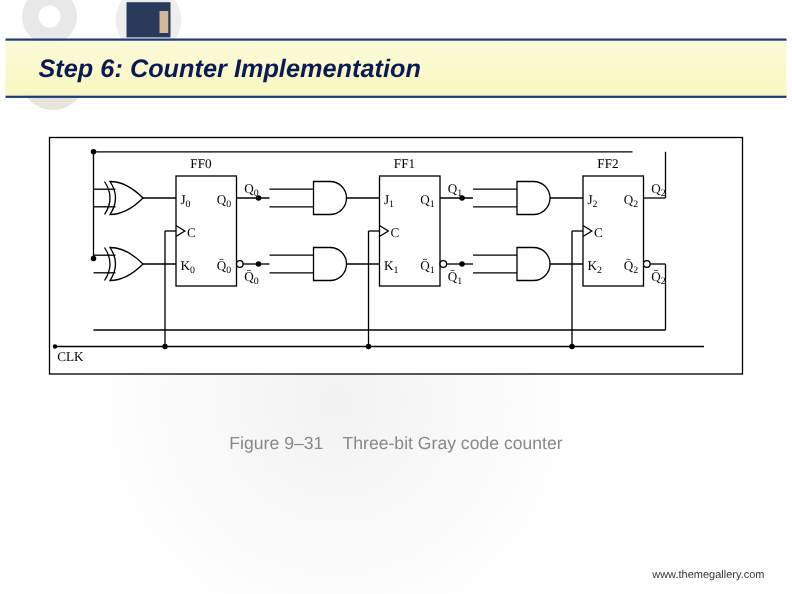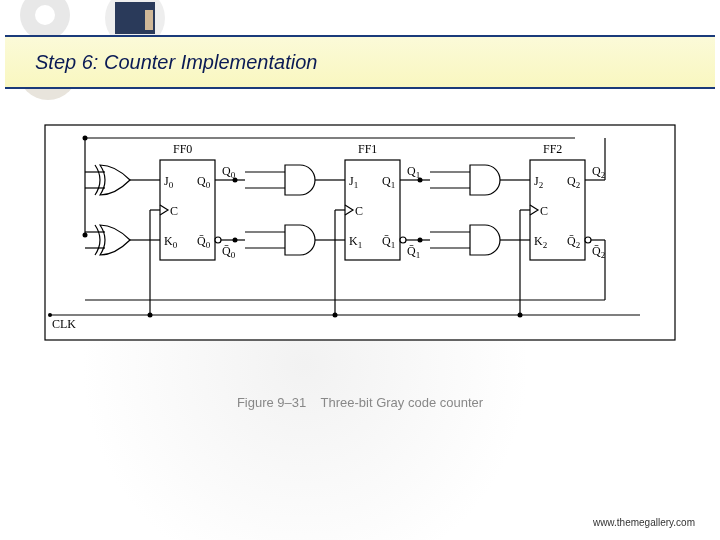--- a/index.html
+++ b/index.html
@@ -28,40 +28,40 @@
     height: 50px;
     background: linear-gradient(#fbfad8, #f9f7c0);
     border-top: 2px solid #1a3a7a;
     border-bottom: 2px solid #1a3a7a;
     display: flex;
     align-items: center;
     padding-left: 30px;
     z-index: 2;
   }
   .title-txt {
-    font-size: 20px;
-    font-weight: normal;
+    font-size: 23px;
+    font-weight: bold;
     font-style: italic;
     color: #0a1a55;
   }
   .diagram {
     position: absolute;
     top: 120px;
     left: 40px;
     width: 640px;
     height: 240px;
   }
   .diagram svg { width: 100%; height: 100%; }
   .caption-area {
     position: absolute;
     top: 395px;
     left: 0;
     right: 0;
     text-align: center;
-    font-size: 13px;
+    font-size: 16px;
     color: #888;
   }
   .url {
     position: absolute;
     bottom: 12px;
     right: 25px;
     font-size: 10px;
     color: #333;
   }
   .watermark-circle {

